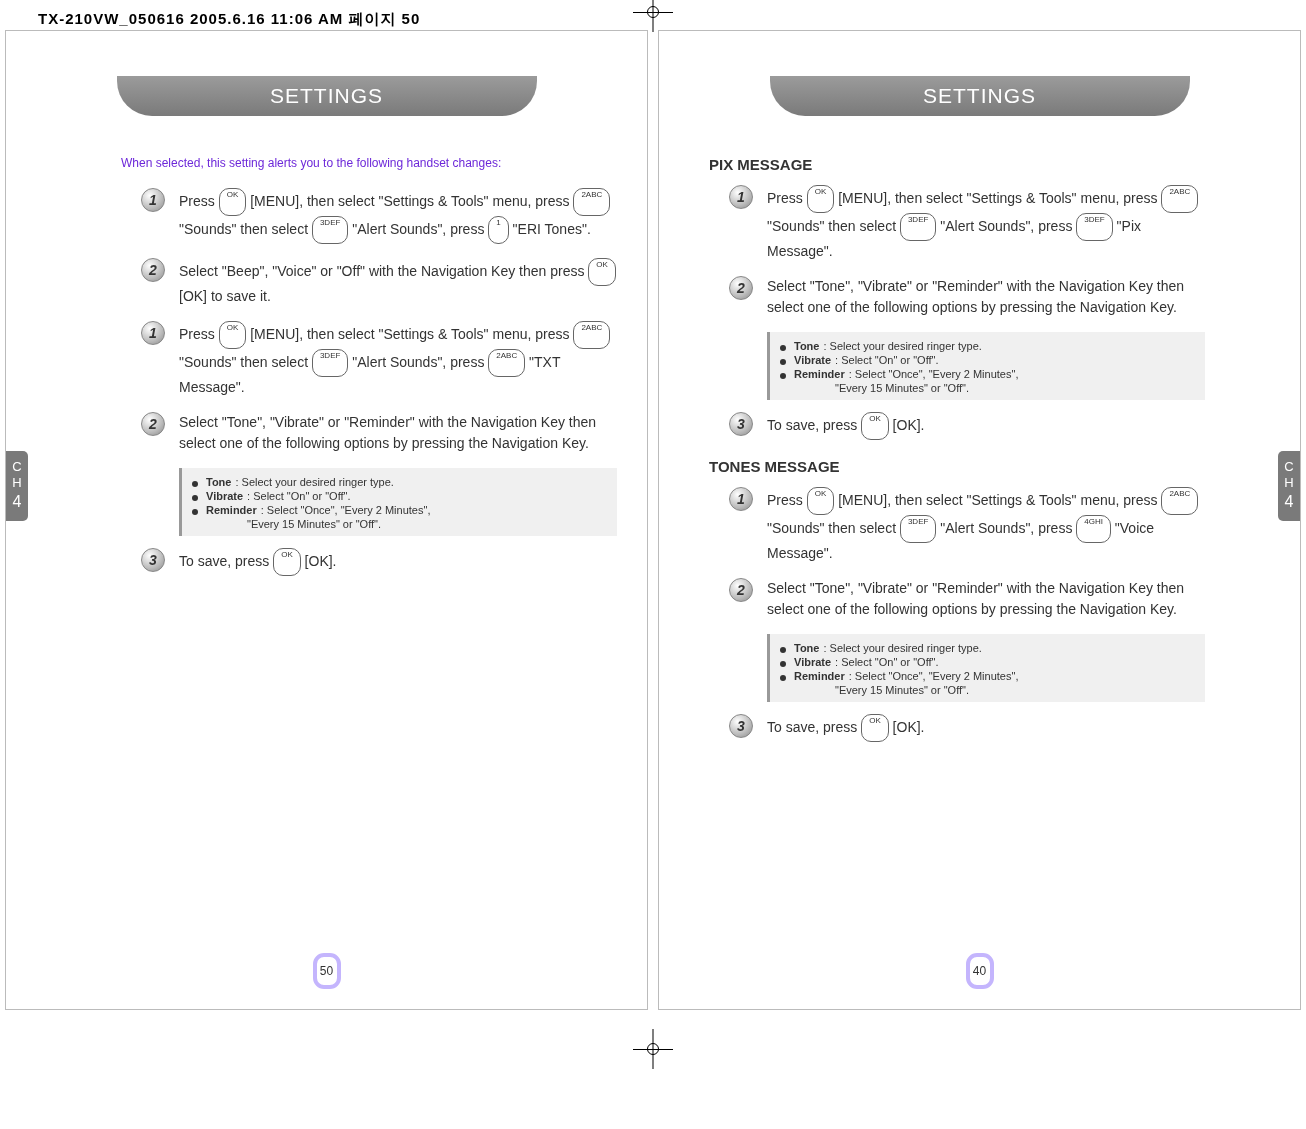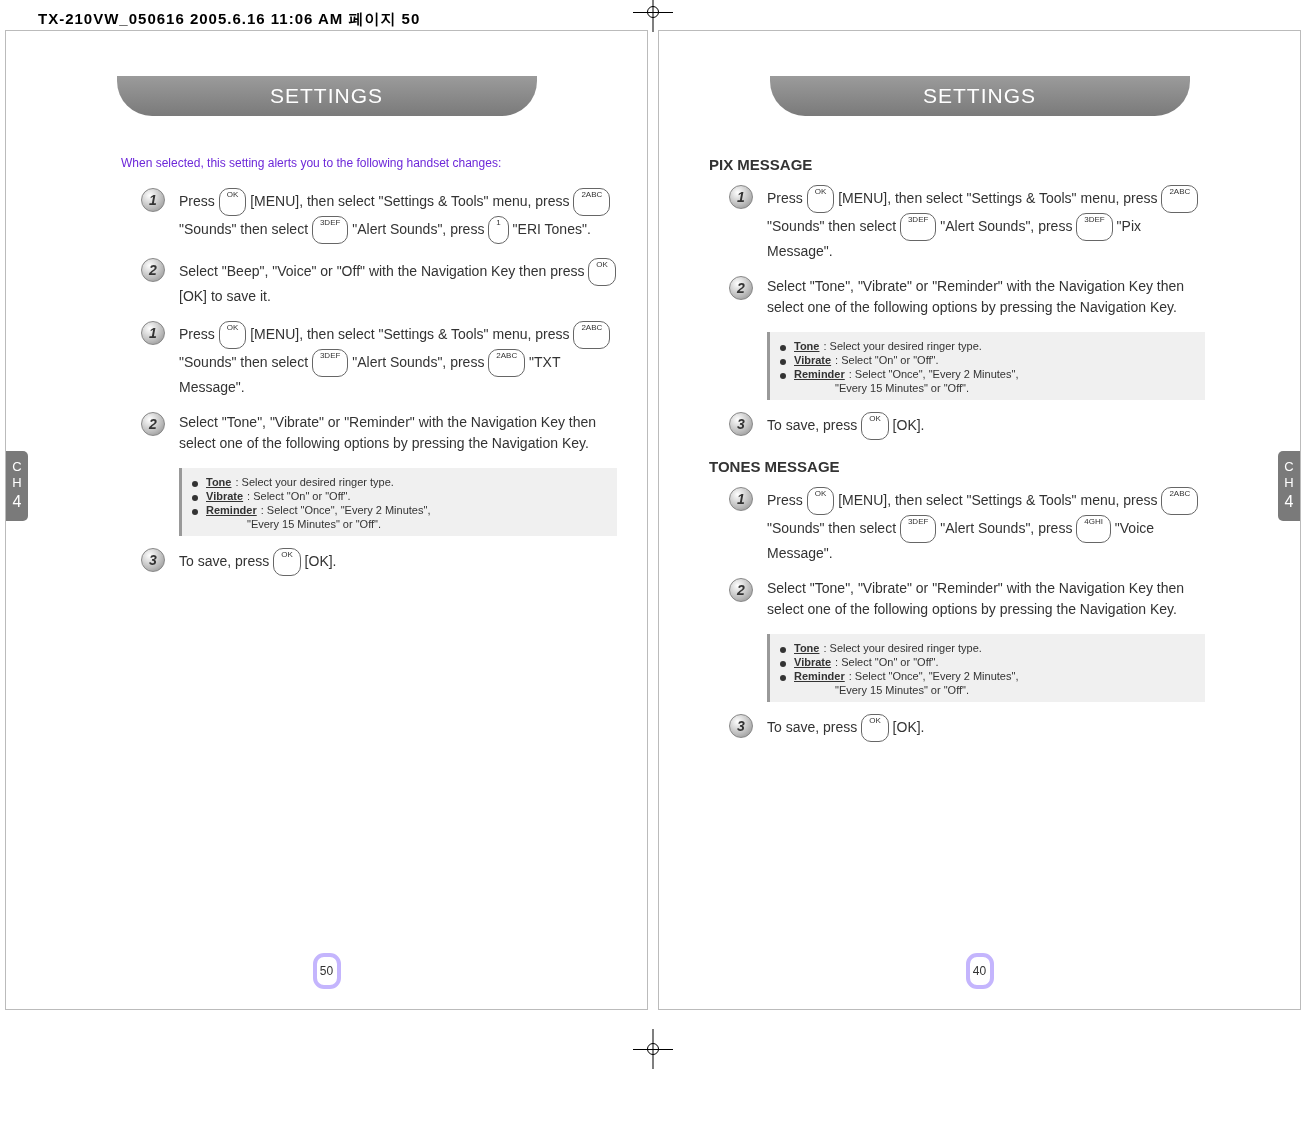--- a/index.html
+++ b/index.html
@@ -212,21 +212,21 @@
     }
     .bullet {
       width: 6px;
       height: 6px;
       border-radius: 50%;
       background: #333;
       margin-right: 8px;
       margin-top: 5px;
       flex-shrink: 0;
     }
-    .info-row b { margin-right: 4px; text-decoration: underline; }
+    .info-row b { margin-right: 4px; }
     .info-sub {
       margin-left: 55px;
       font-size: 11px;
       color: #333;
     }
     .page-num {
       position: absolute;
       bottom: 20px;
       left: 50%;
       transform: translateX(-50%);

